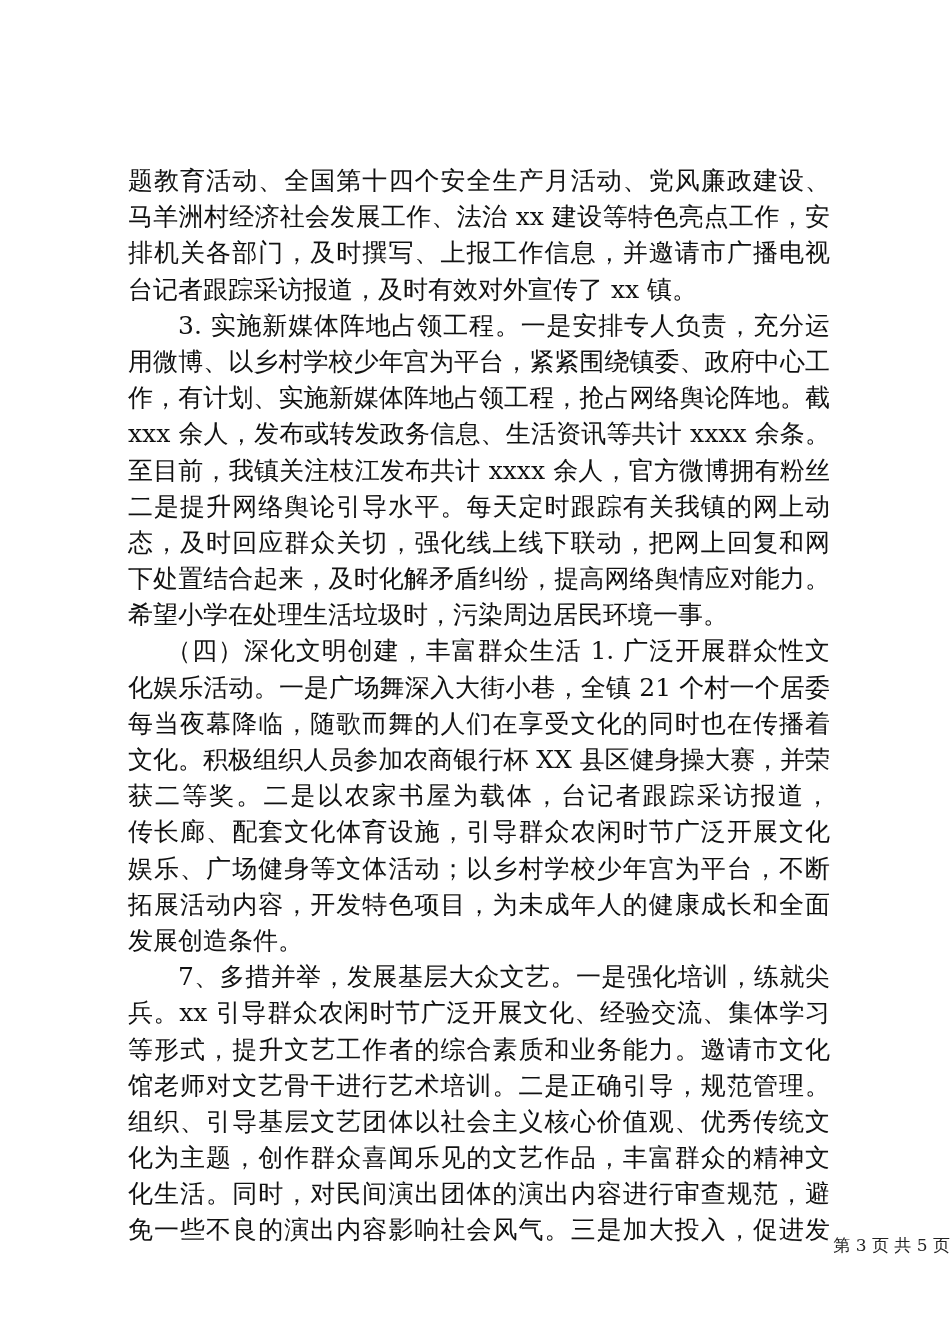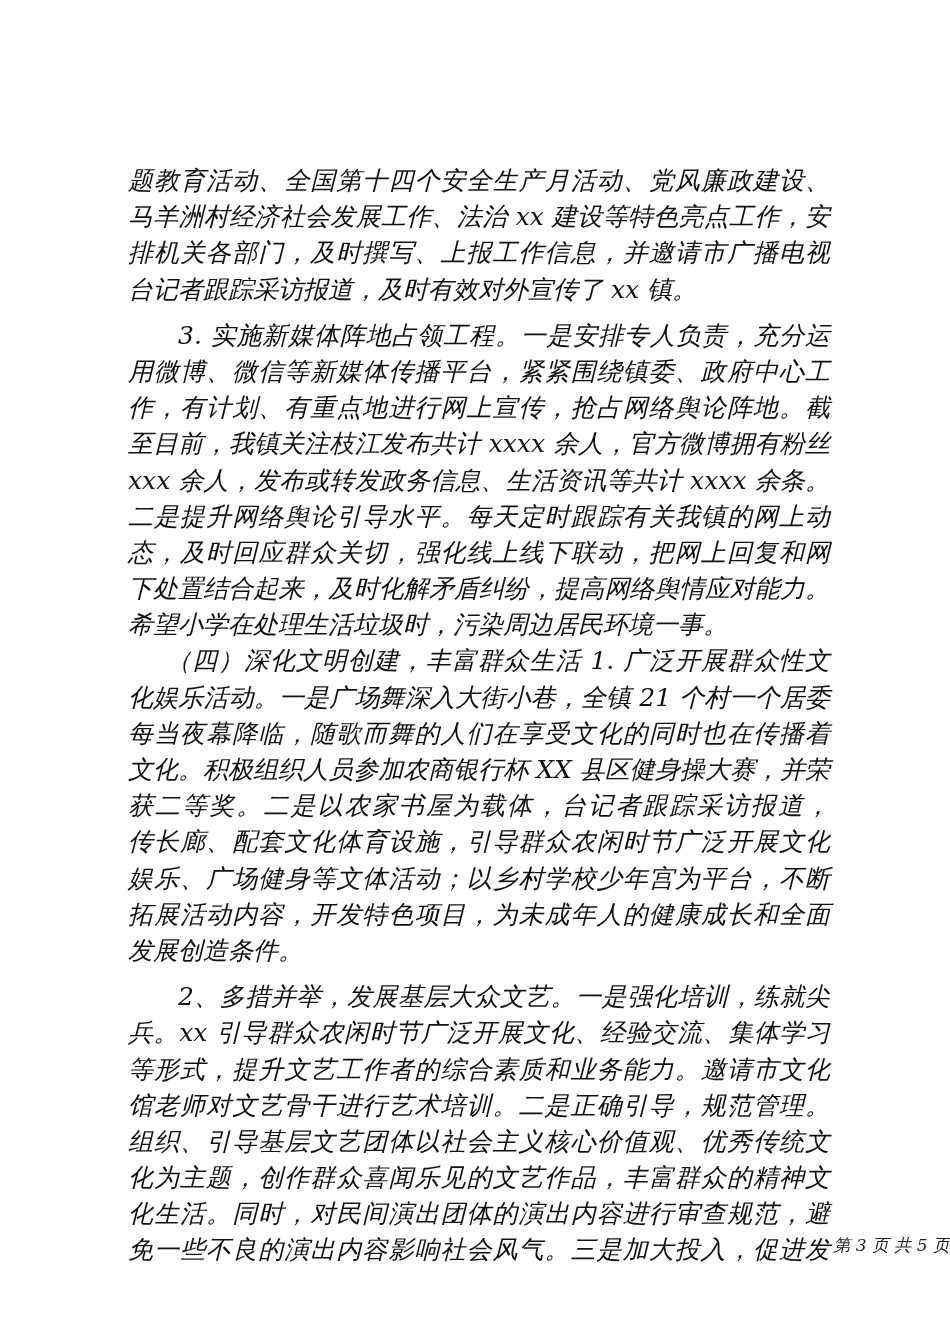--- a/index.html
+++ b/index.html
@@ -1,66 +1,66 @@
 <!DOCTYPE html>
 <html><head>
 <meta charset="utf-8">
 <style>
   html, body { margin: 0; padding: 0; background: #ffffff; }
   body { width: 950px; height: 1344px; position: relative; overflow: hidden; }
   .page {
-    position: absolute; left: 0; top: 0; width: 950px; height: 1344px; background: #ffffff; font-style: italic;
+    position: absolute; left: 0; top: 0; width: 950px; height: 1344px; background: #ffffff;
   }
   .content {
     position: absolute; left: 128px; top: 163px; width: 702px;
     font-family: "DejaVu Serif", "Liberation Serif", serif;
     font-size: 25px; line-height: 36.2px; color: #111111;
   }
   .line {
     display: block; white-space: nowrap; height: 36.2px;
     text-align: justify; text-align-last: justify;
     letter-spacing: 0px;
   }
   .line.last { text-align-last: left; }
-  .line.indent { padding-left: 50px; margin-top: 10px; }
+  .line.indent { padding-left: 50px; }
   .line.indent2 { padding-left: 38px; }
   .footer {
     position: absolute; left: 0; top: 1234px; width: 950px; text-align: right;
     font-family: "DejaVu Serif", "Liberation Serif", serif;
     font-size: 17px; color: #222222;
   }
 </style>
 </head>
 <body>
 
 <div class="page">
   <div class="content" id="content">
       <span class="line">题教育活动、全国第十四个安全生产月活动、党风廉政建设、</span>
       <span class="line">马羊洲村经济社会发展工作、法治 xx 建设等特色亮点工作，安</span>
       <span class="line">排机关各部门，及时撰写、上报工作信息，并邀请市广播电视</span>
       <span class="line last">台记者跟踪采访报道，及时有效对外宣传了 xx 镇。</span>
       <span class="line indent">3. 实施新媒体阵地占领工程。一是安排专人负责，充分运</span>
-      <span class="line">用微博、微信等新媒体传播平台，紧紧围绕镇委、政府中心工</span>
-      <span class="line">作，有计划、有重点地进行网上宣传，抢占网络舆论阵地。截</span>
+      <span class="line">用微博、以乡村学校少年宫为平台，紧紧围绕镇委、政府中心工</span>
+      <span class="line">作，有计划、实施新媒体阵地占领工程，抢占网络舆论阵地。截</span>
+      <span class="line">xxx 余人，发布或转发政务信息、生活资讯等共计 xxxx 余条。</span>
       <span class="line">至目前，我镇关注枝江发布共计 xxxx 余人，官方微博拥有粉丝</span>
-      <span class="line">xxx 余人，发布或转发政务信息、生活资讯等共计 xxxx 余条。</span>
       <span class="line">二是提升网络舆论引导水平。每天定时跟踪有关我镇的网上动</span>
       <span class="line">态，及时回应群众关切，强化线上线下联动，把网上回复和网</span>
       <span class="line">下处置结合起来，及时化解矛盾纠纷，提高网络舆情应对能力。</span>
       <span class="line last">希望小学在处理生活垃圾时，污染周边居民环境一事。</span>
       <span class="line indent2">（四）深化文明创建，丰富群众生活 1. 广泛开展群众性文</span>
       <span class="line">化娱乐活动。一是广场舞深入大街小巷，全镇 21 个村一个居委</span>
       <span class="line">每当夜幕降临，随歌而舞的人们在享受文化的同时也在传播着</span>
       <span class="line">文化。积极组织人员参加农商银行杯 XX 县区健身操大赛，并荣</span>
       <span class="line">获二等奖。二是以农家书屋为载体，台记者跟踪采访报道，</span>
       <span class="line">传长廊、配套文化体育设施，引导群众农闲时节广泛开展文化</span>
       <span class="line">娱乐、广场健身等文体活动；以乡村学校少年宫为平台，不断</span>
       <span class="line">拓展活动内容，开发特色项目，为未成年人的健康成长和全面</span>
       <span class="line last">发展创造条件。</span>
-      <span class="line indent">2、多措并举，发展基层大众文艺。一是强化培训，练就尖</span>
+      <span class="line indent">7、多措并举，发展基层大众文艺。一是强化培训，练就尖</span>
       <span class="line">兵。xx 引导群众农闲时节广泛开展文化、经验交流、集体学习</span>
       <span class="line">等形式，提升文艺工作者的综合素质和业务能力。邀请市文化</span>
       <span class="line">馆老师对文艺骨干进行艺术培训。二是正确引导，规范管理。</span>
       <span class="line">组织、引导基层文艺团体以社会主义核心价值观、优秀传统文</span>
       <span class="line">化为主题，创作群众喜闻乐见的文艺作品，丰富群众的精神文</span>
       <span class="line">化生活。同时，对民间演出团体的演出内容进行审查规范，避</span>
       <span class="line">免一些不良的演出内容影响社会风气。三是加大投入，促进发</span>
     </div>
   <div class="footer">
     <span>第 3 页  共 5 页</span>

